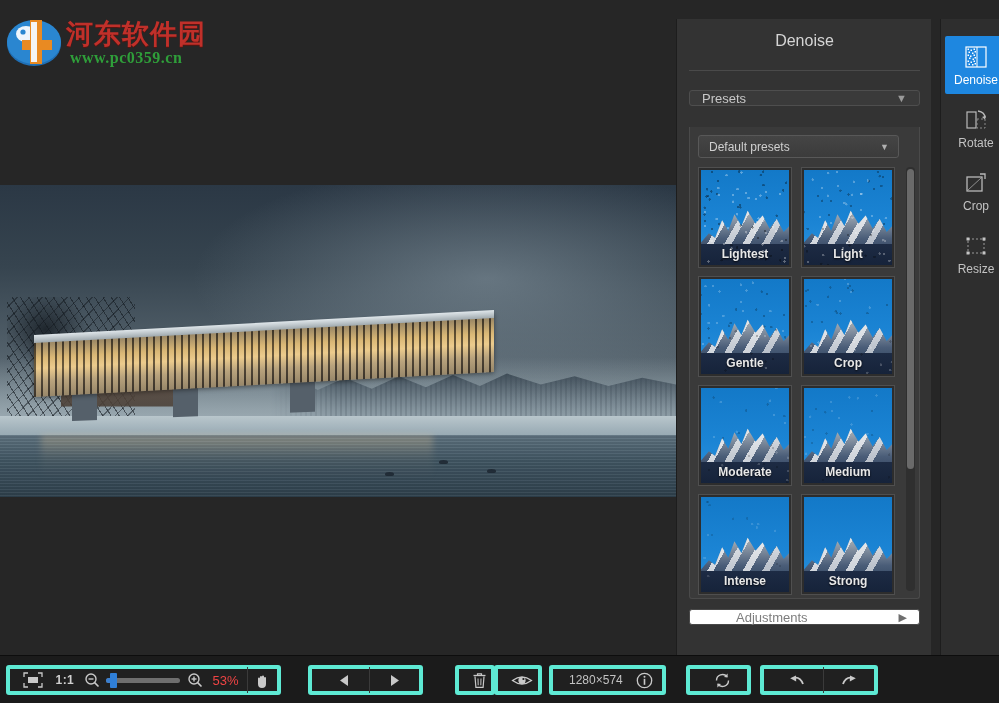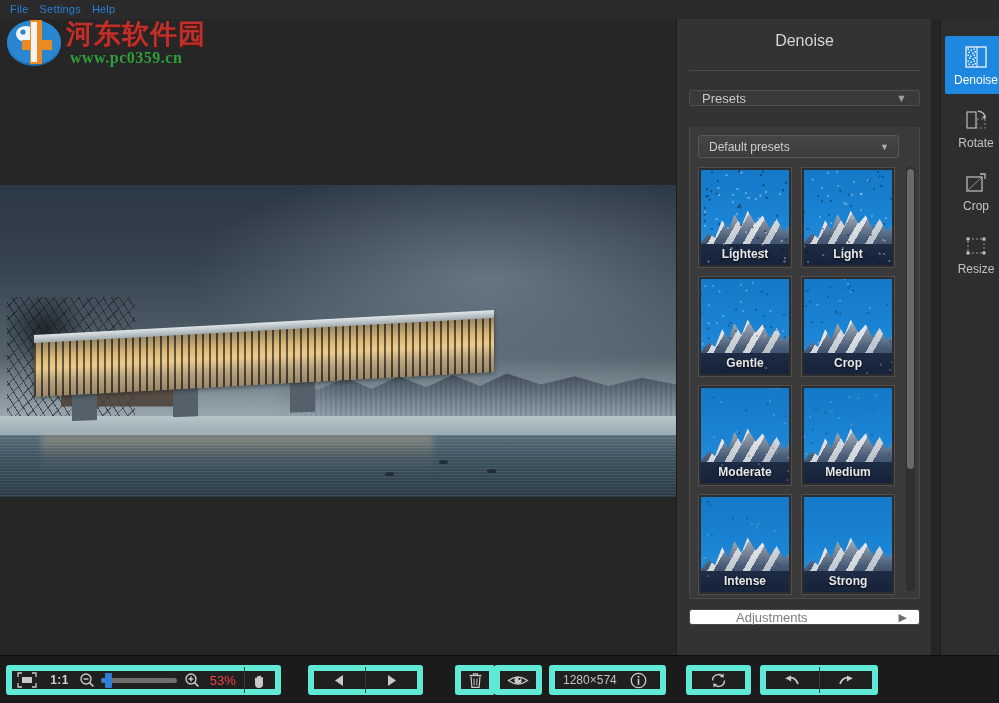--- a/index.html
+++ b/index.html
@@ -128,21 +128,21 @@
     background: #1c2630; border-radius: 50% 50% 40% 40%; opacity: .85;
   }
 
   
   #bottombar {
     position: absolute; left: 0; top: 655px; width: 999px; height: 48px;
     background: #1b1b1b; border-top: 1px solid #0d0d0d;
   }
   .tgroup {
     position: absolute; top: 9px; height: 30px; display: flex; align-items: center;
-    background: #202020; border: 6px solid #5eead4; border-radius: 3px;
+    background: #202020; border: 4px solid #5eead4; border-radius: 3px; padding-left: 8px;
   }
   .tbtn {
     height: 28px; display: flex; align-items: center; justify-content: center;
     color: #c9c9c9; font-size: 12px; cursor: pointer; background: transparent;
   }
   .tsep { width: 1px; height: 26px; background: #3a3a3a; }
   #zoomgroup { left: 6px; width: 275px; }
   #navgroup  { left: 308px; width: 115px; }
   #delgroup  { left: 455px; width: 40px; }
   #eyegroup  { left: 494px; width: 48px; }
@@ -260,25 +260,20 @@
   #tool-crop    { top: 143px; }
   #tool-resize  { top: 206px; }
 
   svg { display: block; }
 </style>
 </head>
 <body>
 
 <div id="app">
 
-  <div id="menubar">
-    <div class="menu-item">File</div>
-    <div class="menu-item">Settings</div>
-    <div class="menu-item">Help</div>
-  </div>
 
   <div id="watermark">
     <svg id="wm-logo" viewBox="0 0 56 56">
       <ellipse cx="28" cy="30" rx="27" ry="22" fill="#1f6fb5"></ellipse>
       <ellipse cx="28" cy="28" rx="27" ry="22" fill="#2a86d0"></ellipse>
       <path d="M2 30 a27 22 0 0 0 52 0 a27 22 0 0 1 -52 0z" fill="#1a5f9e"></path>
       <ellipse cx="20" cy="20" rx="10" ry="8" fill="#ffffff" opacity=".92"></ellipse>
       <path d="M24 6 L36 6 L36 50 L24 50 Z" fill="#e98a22"></path>
       <path d="M16 26 L46 26 L46 36 L16 36 Z" fill="#e98a22"></path>
       <path d="M25 8 L31 8 L31 48 L25 48 Z" fill="#f4f4f4"></path>

